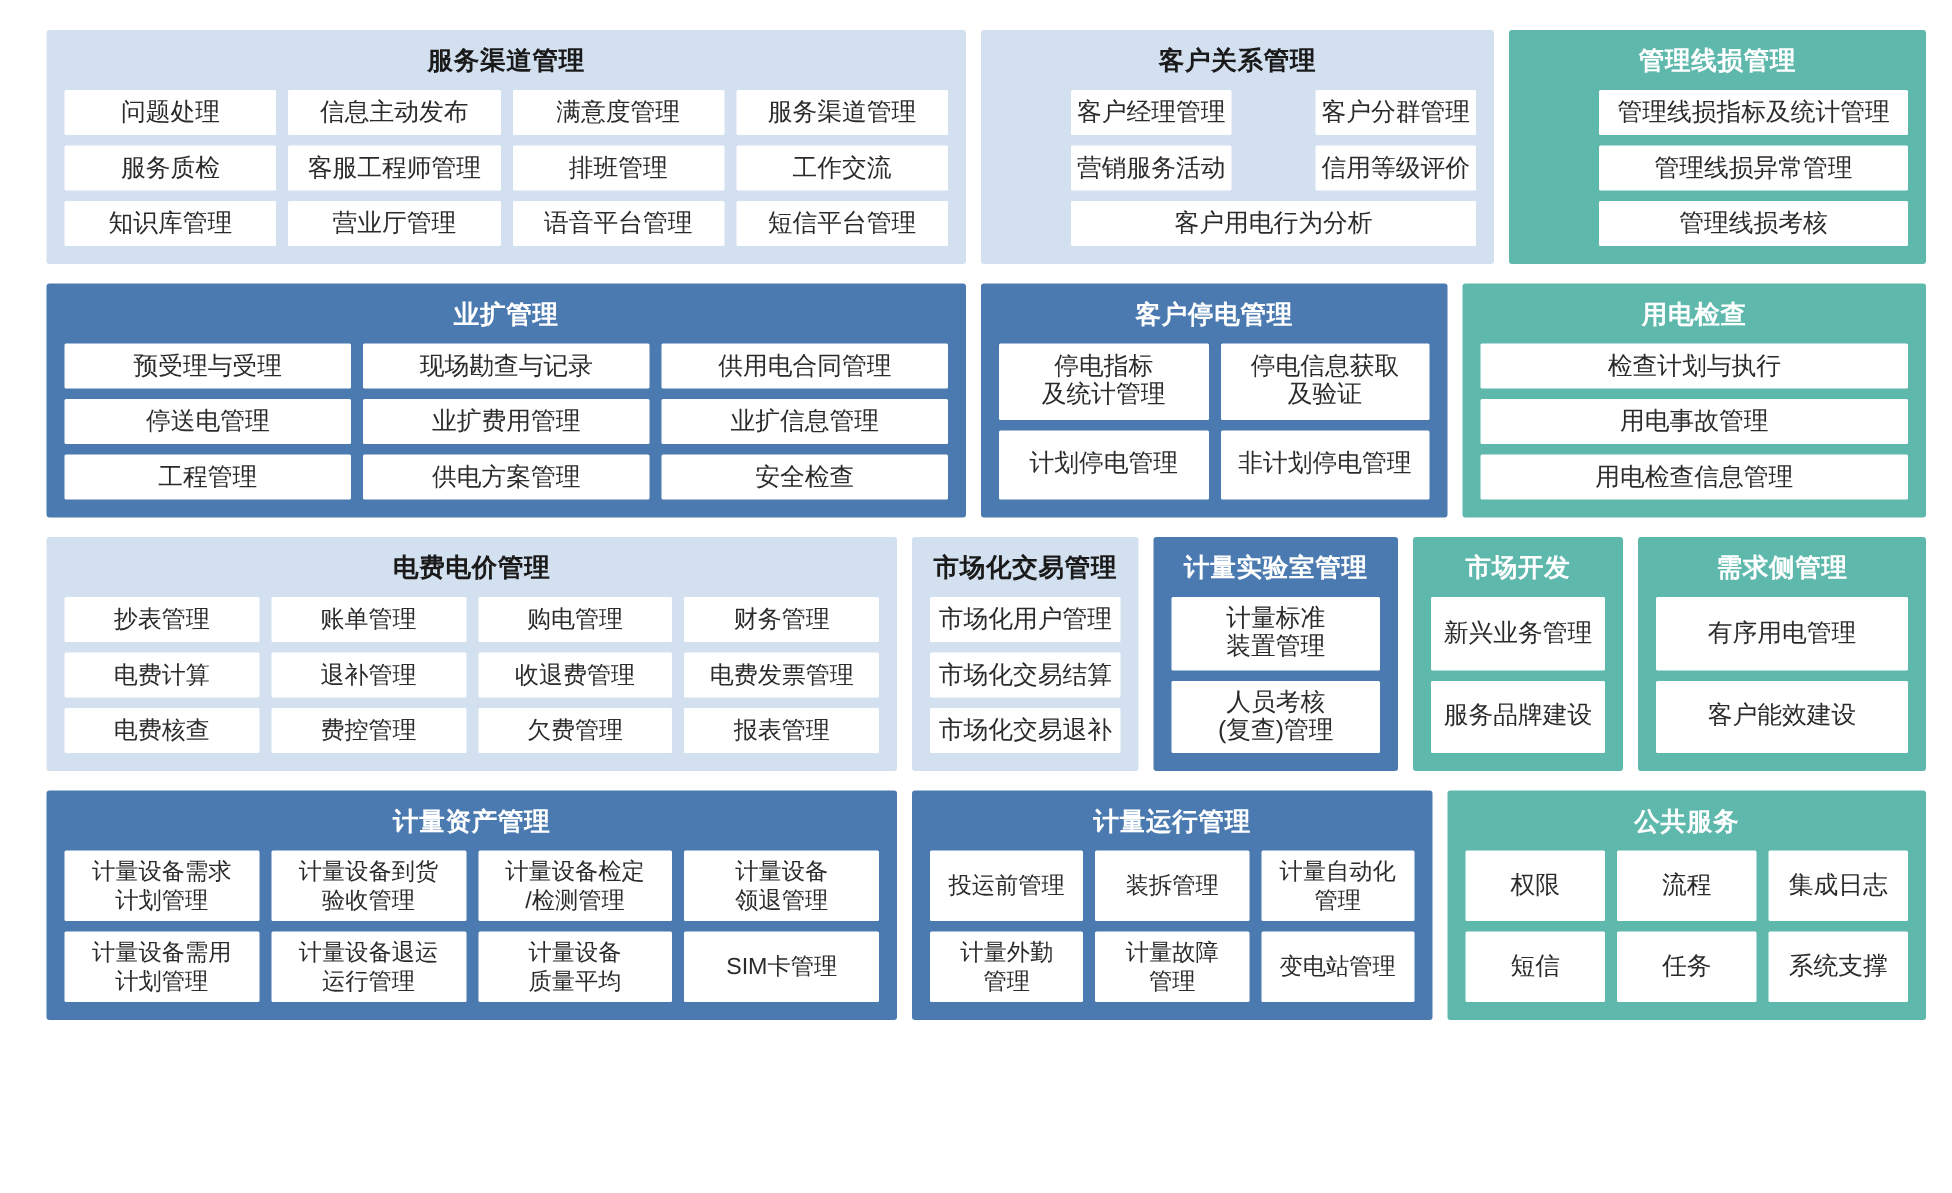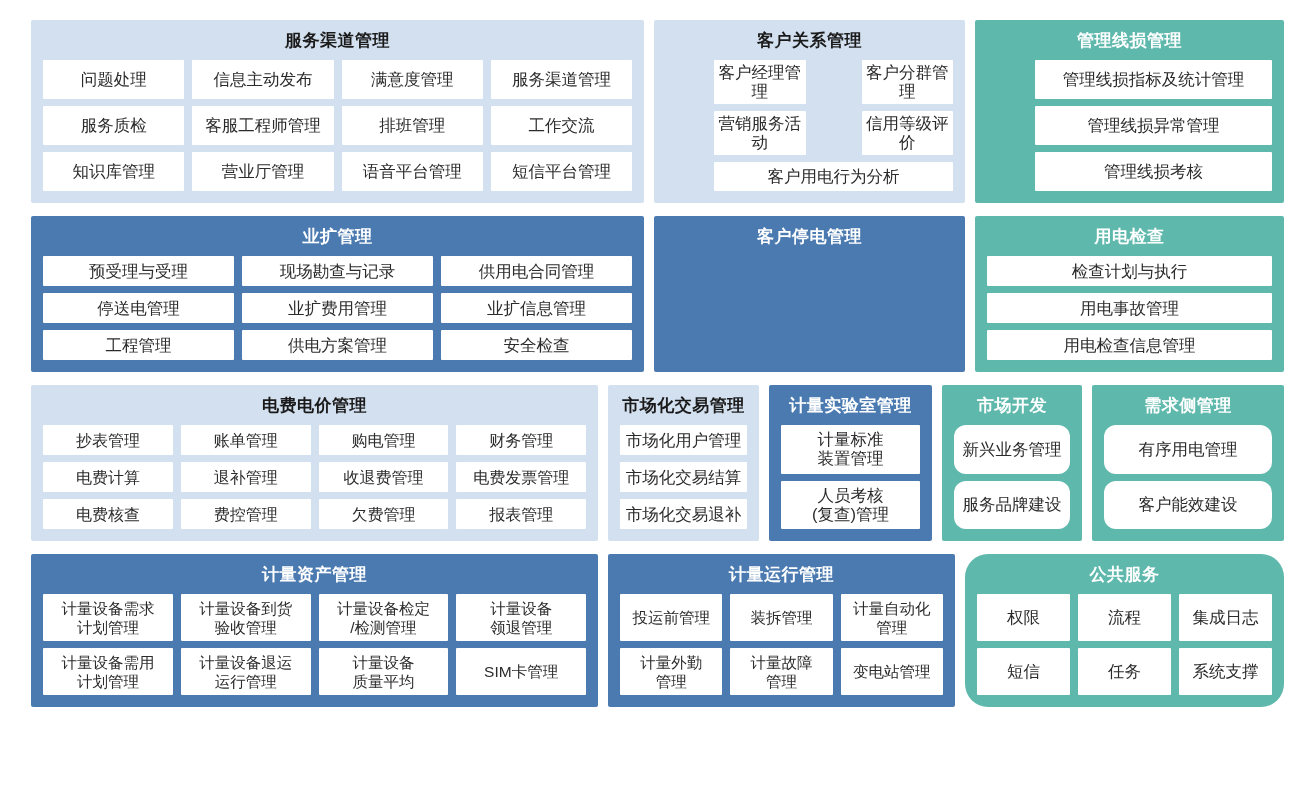--- a/index.html
+++ b/index.html
@@ -68,47 +68,47 @@
     font-size: 16.5px;
     line-height: 19px;
     padding: 3px 4px;
     border-radius: 1px;
     white-space: pre-line;
     min-height: 30px;
   }
 
   
   .b1-p1 { width: 613px; }
-  .b1-p2 { width: 311px; }
+  .b1-p2 { width: 342px; }
   .b1-p3 { flex: 1 1 auto; }
   .b1-p2 .cell, .b1-p3 .cell { min-height: 29px; margin-left: 48px; }
 
   
   .b2-p1 { width: 613px; }
   .b2-p2 { width: 311px; }
   .b2-p3 { flex: 1 1 auto; }
   .b2-p1 .cell { min-height: 30px; }
   .b2-p2 .cell { min-height: 40px; }
   .b2-p3 .cell { min-height: 30px; }
 
   
   .b3-p1 { width: 567px; }
   .b3-p2 { width: 151px; }
   .b3-p3 { width: 163px; }
   .b3-p4 { width: 140px; }
   .b3-p5 { flex: 1 1 auto; }
   .b3-p1 .cell { min-height: 30px; font-size: 16px; }
   .b3-p2 .cell { min-height: 30px; }
   .b3-p3 .cell { min-height: 43px; }
-  .b3-p4 .cell, .b3-p5 .cell { min-height: 43px; border-radius: 12px; }
+  .b3-p4 .cell, .b3-p5 .cell { min-height: 43px; }
 
   
   .b4-p1 { width: 567px; }
   .b4-p2 { width: 347px; }
-  .b4-p3 { flex: 1 1 auto; border-radius: 23px; }
+  .b4-p3 { flex: 1 1 auto; }
   .b4-p1 .cell { min-height: 47px; font-size: 15.5px; }
   .b4-p2 .cell { min-height: 47px; font-size: 15.5px; }
   .b4-p3 .cell { min-height: 47px; }
 </style>
 </head>
 <body>
 
 <div class="canvas">
 
   <div class="band">
@@ -186,20 +186,32 @@
         <div class="grid-row">
           <div class="cell">工程管理</div>
           <div class="cell">供电方案管理</div>
           <div class="cell">安全检查</div>
         </div>
       </div>
     </div>
 
     <div class="panel blue b2-p2">
       <div class="panel-title">客户停电管理</div>
+      <div class="grid">
+        <div class="grid-row">
+          <div class="cell">停电指标
+及统计管理</div>
+          <div class="cell">停电信息获取
+及验证</div>
+        </div>
+        <div class="grid-row">
+          <div class="cell">计划停电管理</div>
+          <div class="cell">非计划停电管理</div>
+        </div>
+      </div>
     </div>
 
     <div class="panel teal b2-p3">
       <div class="panel-title">用电检查</div>
       <div class="grid">
         <div class="grid-row">
           <div class="cell">检查计划与执行</div>
         </div>
         <div class="grid-row">
           <div class="cell">用电事故管理</div>

